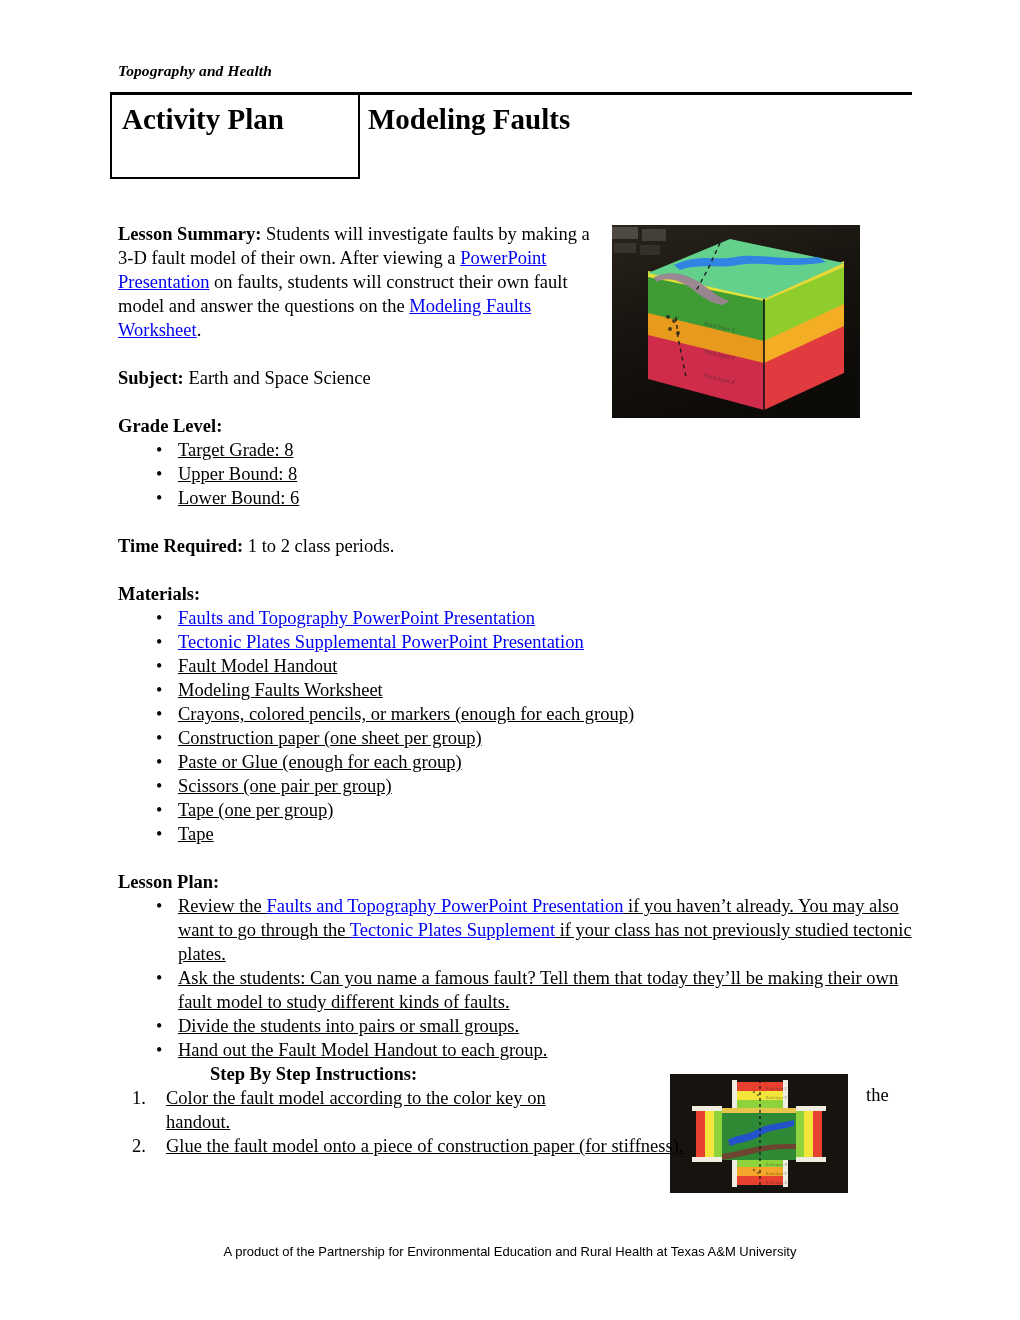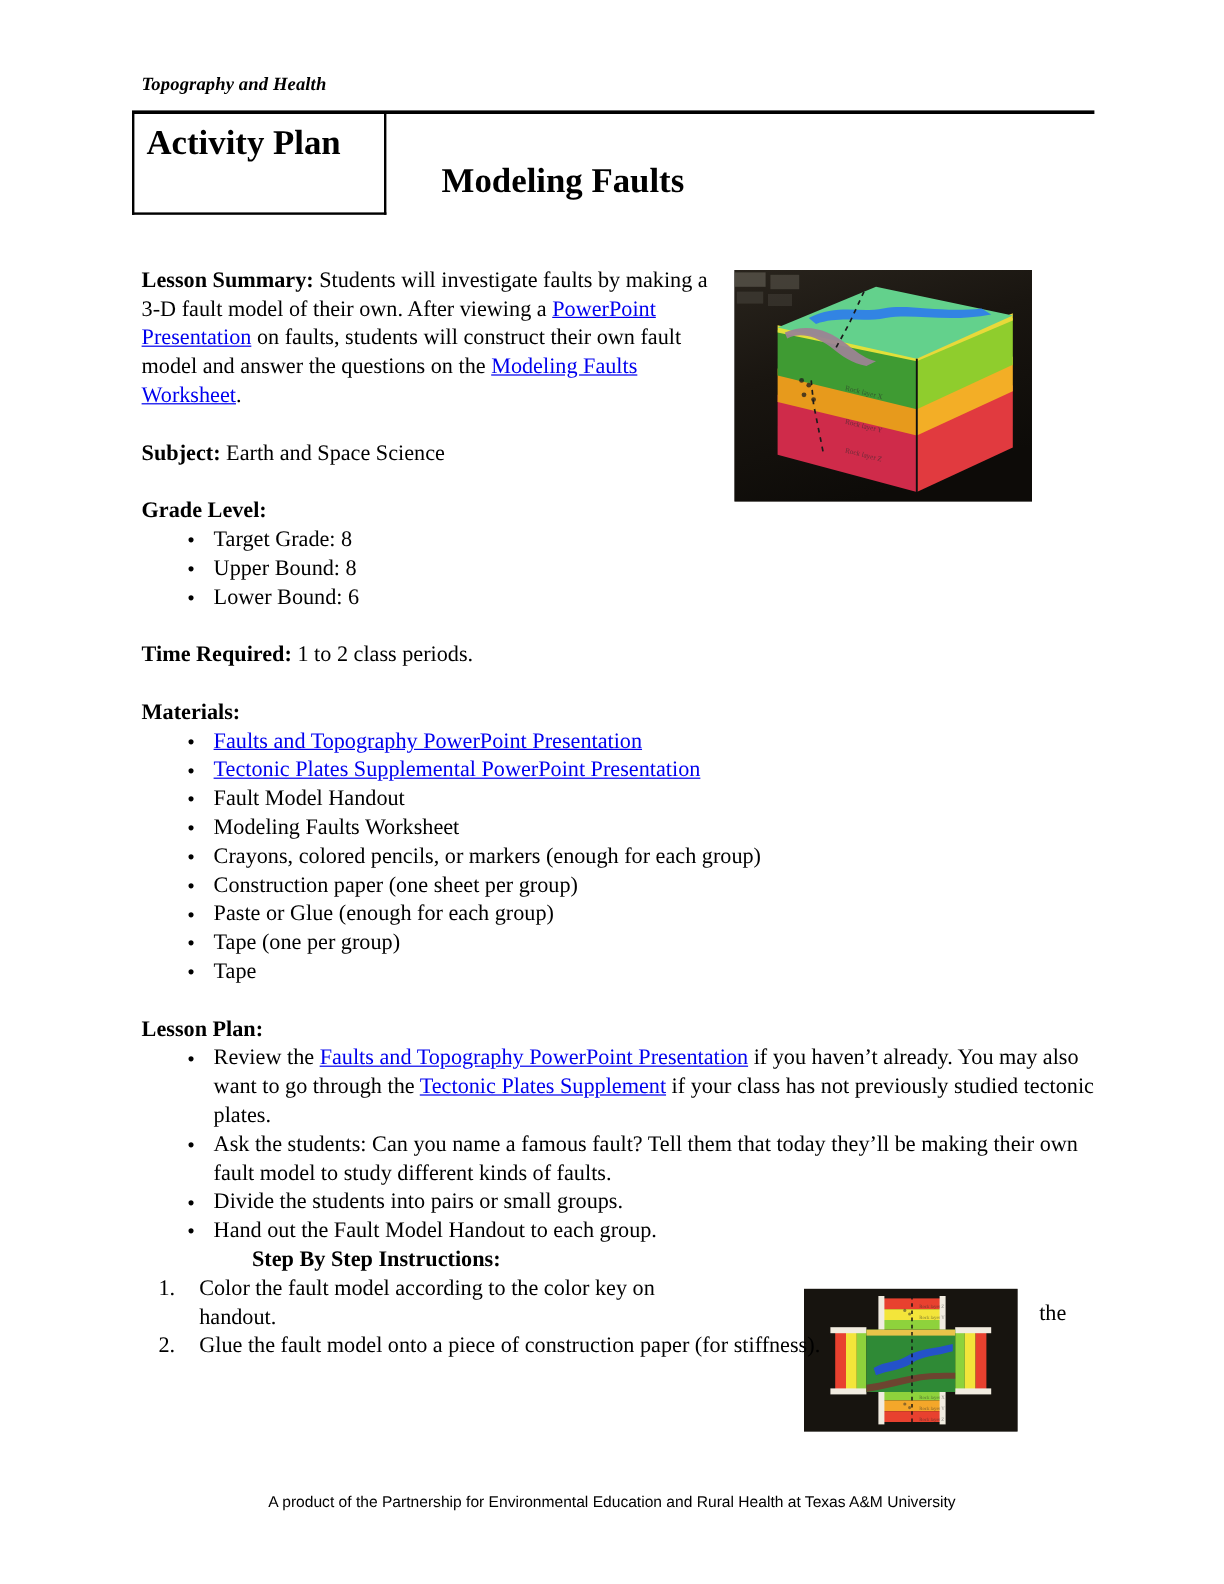--- a/index.html
+++ b/index.html
@@ -48,21 +48,21 @@
     position: absolute;
     left: 110px;
     top: 95px;
     width: 802px;
     height: 86px;
   }
   .title-cell-left {
     position: absolute;
     left: 0;
     top: 0;
-    width: 212px;
+    width: 250px;
     height: 84px;
     border: 2px solid #000000;
     border-top: none;
     box-sizing: border-box;
   }
   .title-cell-left .label {
     position: absolute;
     left: 10px;
     top: 8px;
     font-size: 29px;
@@ -76,21 +76,20 @@
     width: 546px;
     height: 84px;
   }
   .title-cell-right .label {
     position: absolute;
     left: 4px;
     top: 8px;
     font-size: 29px;
     font-weight: bold;
     white-space: nowrap;
-    margin-top: 32px;
   }
 
   
   .body-area {
     position: absolute;
     left: 118px;
     top: 222px;
     width: 794px;
     font-size: 18.5px;
     line-height: 24px;
@@ -111,20 +110,21 @@
   
   .summary {
     width: 472px;
   }
 
   
   ul.bullets, ol.numbers {
     margin: 0;
     padding: 0;
     list-style: none;
+    text-decoration: underline;
   }
   ul.bullets > li {
     position: relative;
     padding-left: 60px;
     margin: 0;
   }
   ul.bullets > li::before {
     content: "\2022";
     position: absolute;
     left: 38px;
@@ -360,20 +360,21 @@
 
     <p class="block"><b>Materials:</b></p>
     <ul class="bullets">
       <li><a class="doclink" href="#">Faults and Topography PowerPoint Presentation</a></li>
       <li><a class="doclink" href="#">Tectonic Plates Supplemental PowerPoint Presentation</a></li>
       <li><span>Fault Model Handout</span></li>
       <li><span>Modeling Faults Worksheet</span></li>
       <li><span>Crayons, colored pencils, or markers (enough for each group)</span></li>
       <li><span>Construction paper (one sheet per group)</span></li>
       <li><span>Paste or Glue (enough for each group)</span></li>
+      <li><span>Scissors (one pair per group)</span></li>
       <li><span>Tape (one per group)</span></li>
       <li><span>Tape</span></li>
     </ul>
 
     <div class="spacer-line"></div>
 
     <p class="block"><b>Lesson Plan:</b></p>
     <ul class="bullets">
       <li><span>Review the </span><a class="doclink" href="#">Faults and Topography PowerPoint Presentation</a><span> if you haven’t already.  You may also want to go through the </span><a class="doclink" href="#">Tectonic Plates Supplement</a><span> if your class has not previously studied tectonic plates.</span></li>
       <li><span>Ask the students: Can you name a famous fault?  Tell them that today they’ll be making their own fault model to study different kinds of faults.</span></li>

